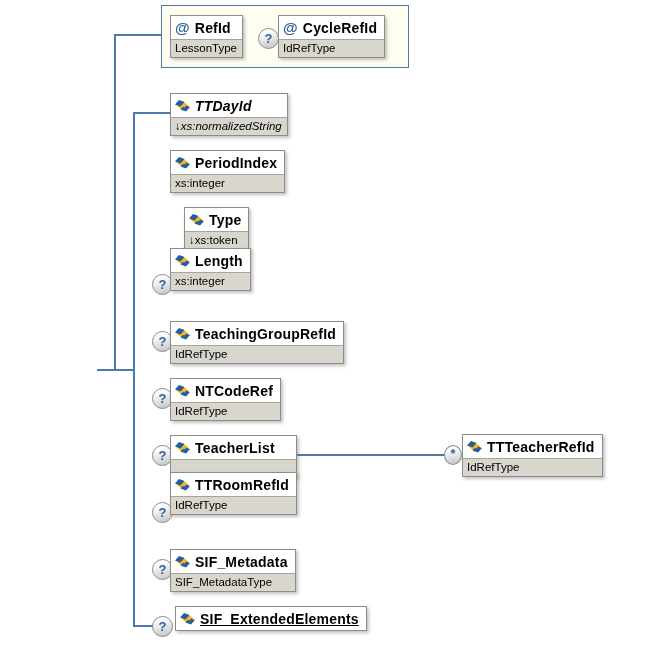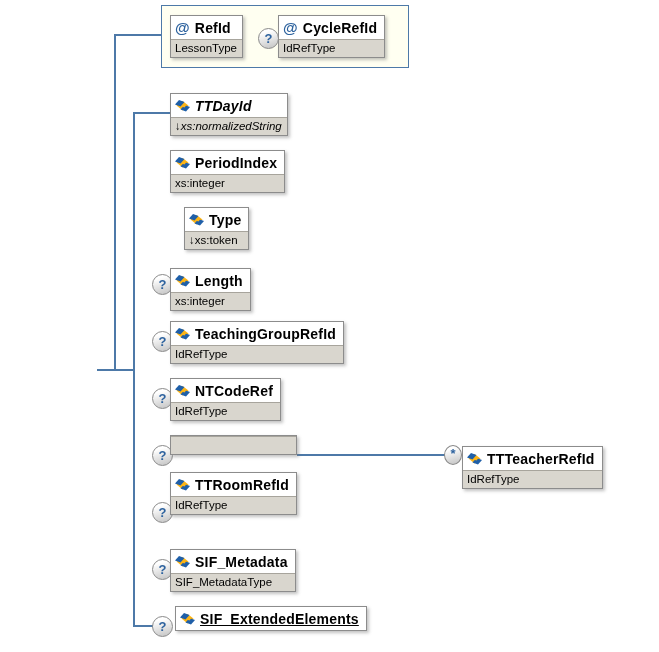--- a/index.html
+++ b/index.html
@@ -114,21 +114,21 @@
           <use href="#elemIcon"></use>
         </svg>
       <span>Type</span>
     </div>
     <div class="type">↓xs:token</div>
   </div>
 
   <div class="occ" style="left:152px;top:274px;">
     <span>?</span>
   </div>
-  <div class="node" style="left:170px;top:268px;">
+  <div class="node" style="left:170px;top:248px;">
     <div class="title">
       <svg class="elem-icon" viewBox="0 0 15 12">
           <use href="#elemIcon"></use>
         </svg>
       <span>Length</span>
     </div>
     <div class="type">xs:integer</div>
   </div>
 
   <div class="occ" style="left:152px;top:331px;">
@@ -154,27 +154,33 @@
         </svg>
       <span>NTCodeRef</span>
     </div>
     <div class="type">IdRefType</div>
   </div>
 
   <div class="occ" style="left:152px;top:445px;">
     <span>?</span>
   </div>
   <div class="node" style="left:170px;top:435px;min-width:125px;">
+    <div class="title">
+      <svg class="elem-icon" viewBox="0 0 15 12">
+          <use href="#elemIcon"></use>
+        </svg>
+      <span>TeacherList</span>
+    </div>
     <div class="type"></div>
   </div>
 
   <div class="occ small" style="left:444px;top:445px;">
     <span>*</span>
   </div>
-  <div class="node" style="left:462px;top:434px;margin-top:12px;">
+  <div class="node" style="left:462px;top:434px;">
     <div class="title">
       <svg class="elem-icon" viewBox="0 0 15 12">
           <use href="#elemIcon"></use>
         </svg>
       <span>TTTeacherRefId</span>
     </div>
     <div class="type">IdRefType</div>
   </div>
 
   <div class="occ" style="left:152px;top:502px;">

